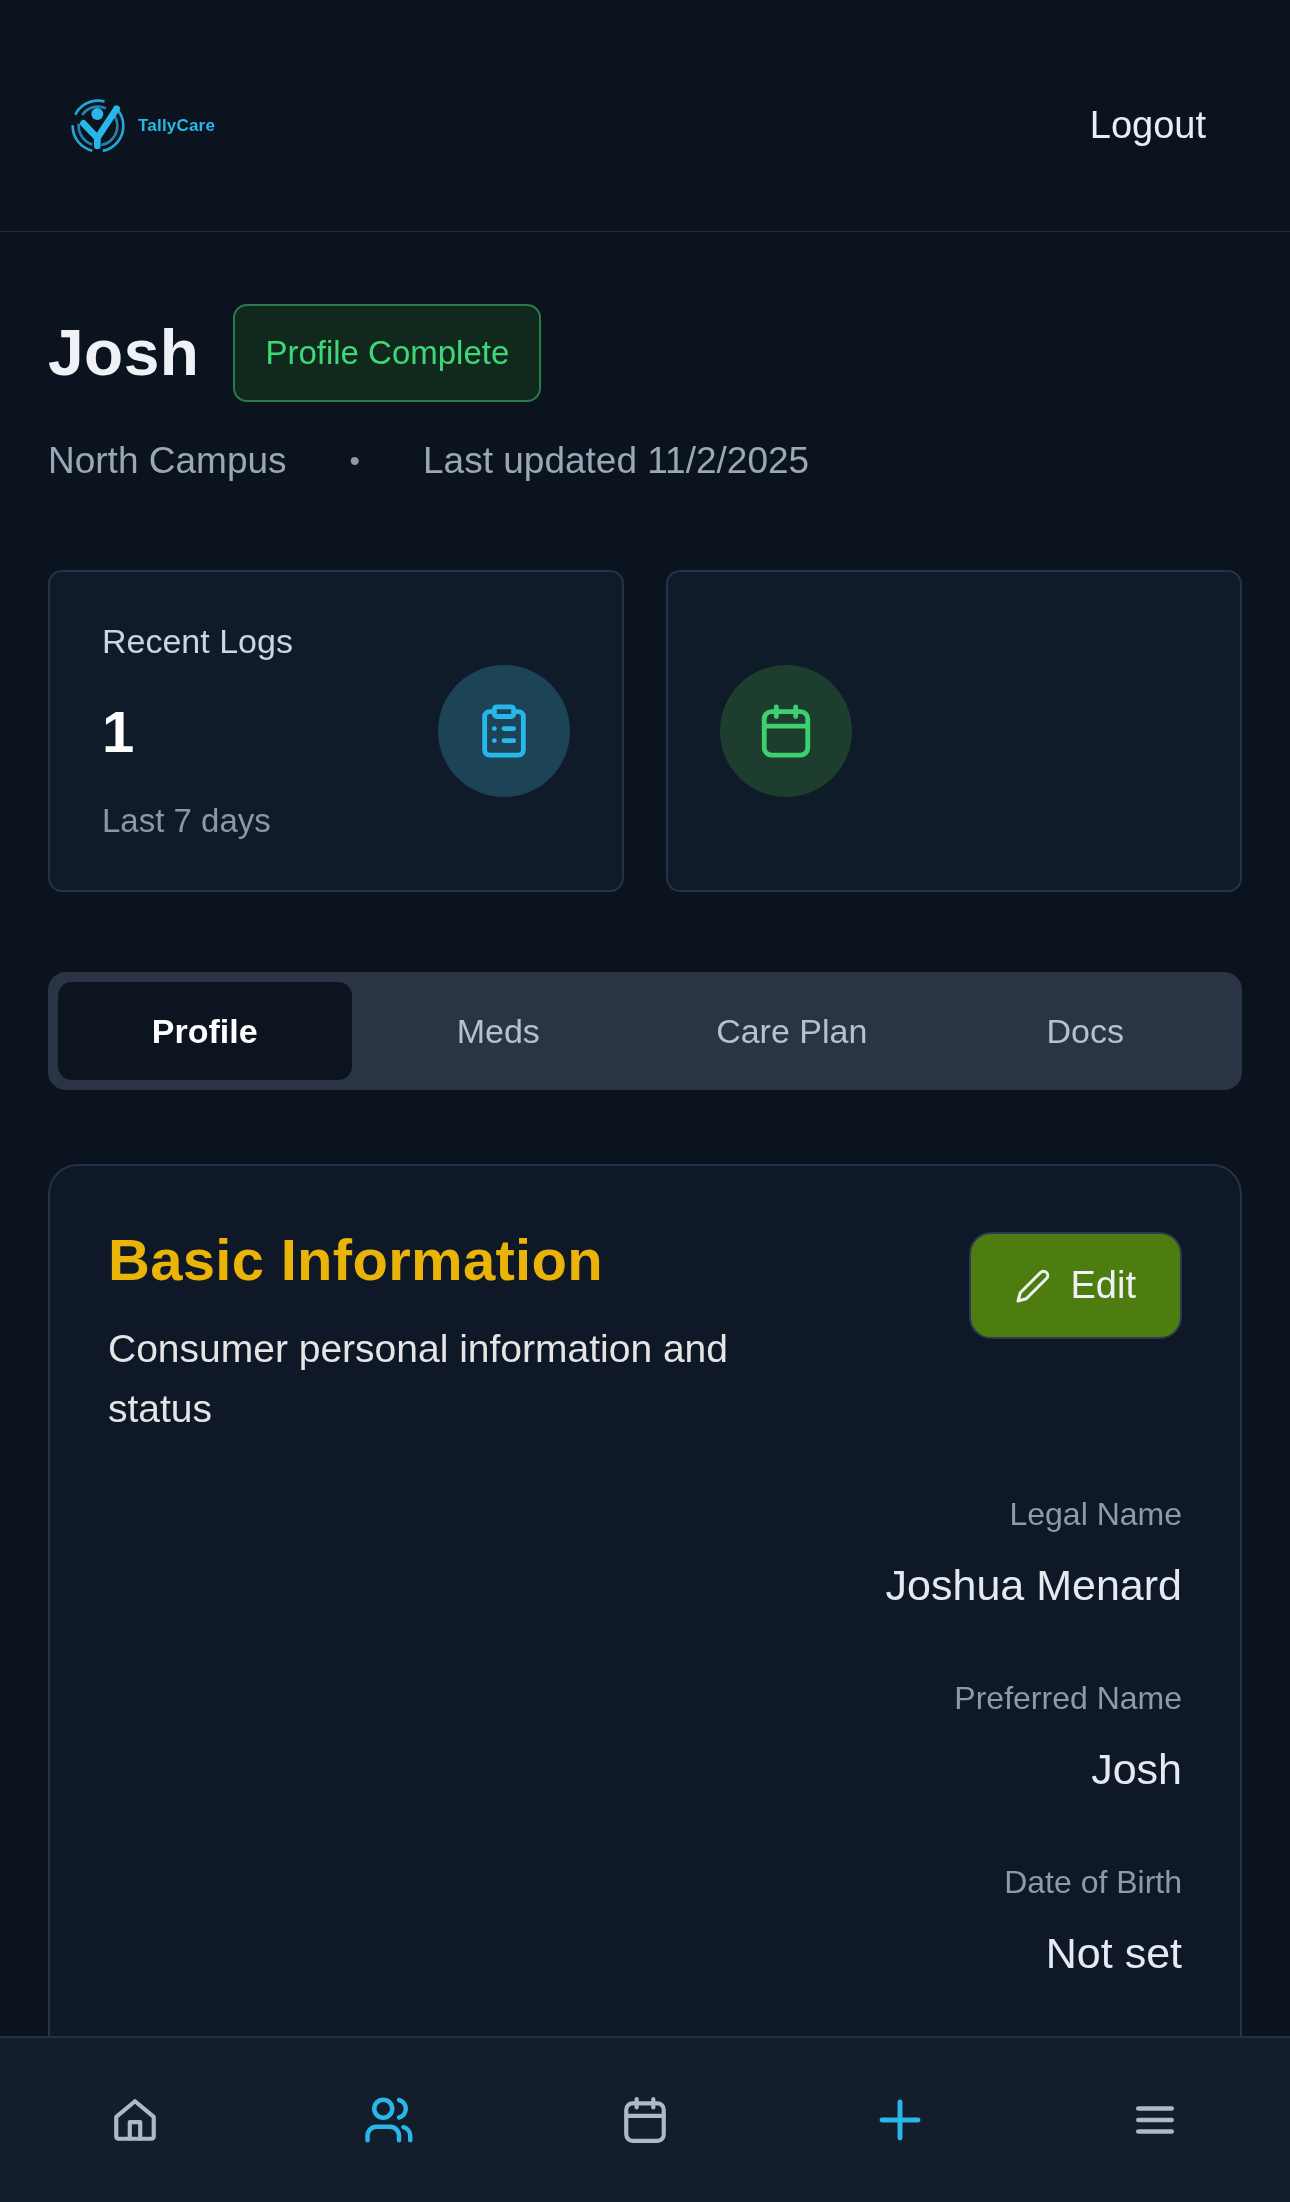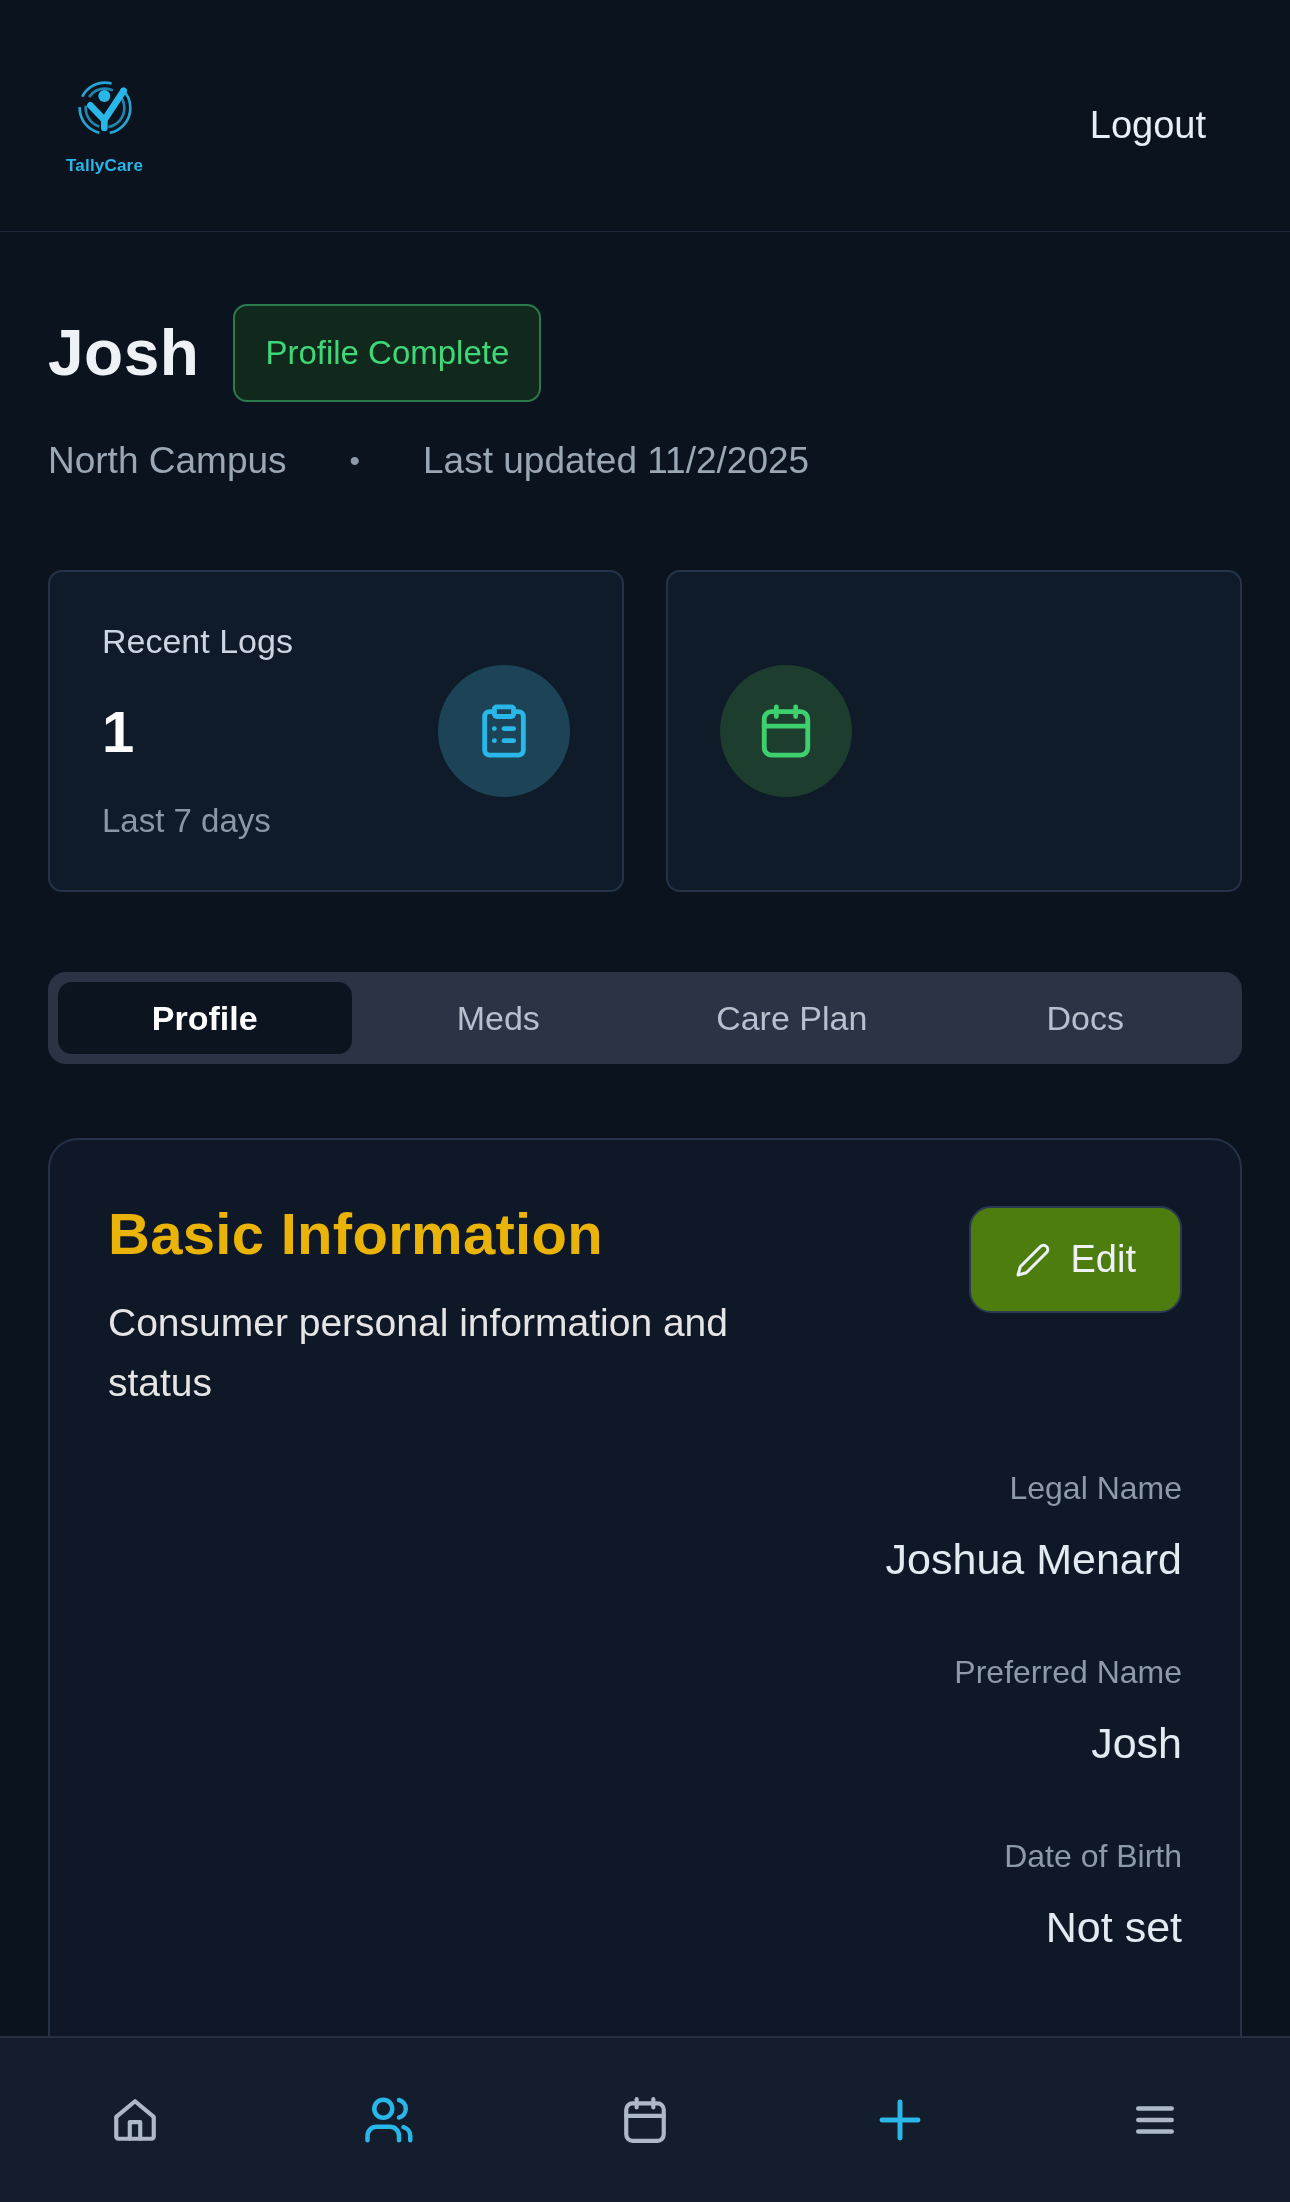--- a/index.html
+++ b/index.html
@@ -13,21 +13,21 @@
   }
   svg { display:block; }
 
   
   .app-header{
     height:232px;
     display:flex; justify-content:space-between; align-items:center;
     padding:20px 84px 0 66px;
     border-bottom:1px solid #1e2a3a;
   }
-  .logo{ display:flex; flex-direction:column; align-items:center; gap:16px; }
+  .logo{ display:flex; flex-direction:row; align-items:center; gap:8px; }
   .logo-text{ color:#29b6e8; font-weight:bold; font-size:17px; letter-spacing:.2px; }
   .logout{ background:none; border:none; color:#e8eef5; font-size:38px; font-family:inherit; cursor:pointer; }
 
   
   main{ padding:0 48px; }
   .name-row{ margin-top:72px; display:flex; align-items:center; gap:34px; }
   .page-title{ font-size:64px; font-weight:bold; color:#eef2f7; letter-spacing:.5px; }
   .badge{
     font-size:33px; color:#3fd878;
     background:#11281c; border:2px solid #2a7a4c;
@@ -47,21 +47,21 @@
   .stat-title{ font-size:34px; color:#cdd6e0; }
   .stat-value{ font-size:58px; font-weight:bold; color:#ffffff; }
   .stat-caption{ font-size:33px; color:#8b97a6; }
   .stat-icon-circle{ width:132px; height:132px; border-radius:50%; display:flex; align-items:center; justify-content:center; flex:0 0 auto; }
   .circle-blue{ background:#1c4356; color:#29b6e8; }
   .circle-green{ background:#1d3d2e; color:#3ecf6e; }
 
   
   .tabs{
     margin-top:80px; background:#2a3444; border-radius:18px;
-    padding:10px; display:grid; grid-template-columns:repeat(4,1fr); height:92px;
+    padding:10px; display:grid; grid-template-columns:repeat(4,1fr); height:118px;
   }
   .tab{
     border:none; background:transparent; border-radius:14px;
     font-family:inherit; font-size:34px; color:#b6c1cd; cursor:pointer;
   }
   .tab.active{ background:#0c141f; color:#ffffff; font-weight:bold; }
 
   
   .info-card{
     margin-top:74px; background:#0f1826; border:2px solid #243348;

